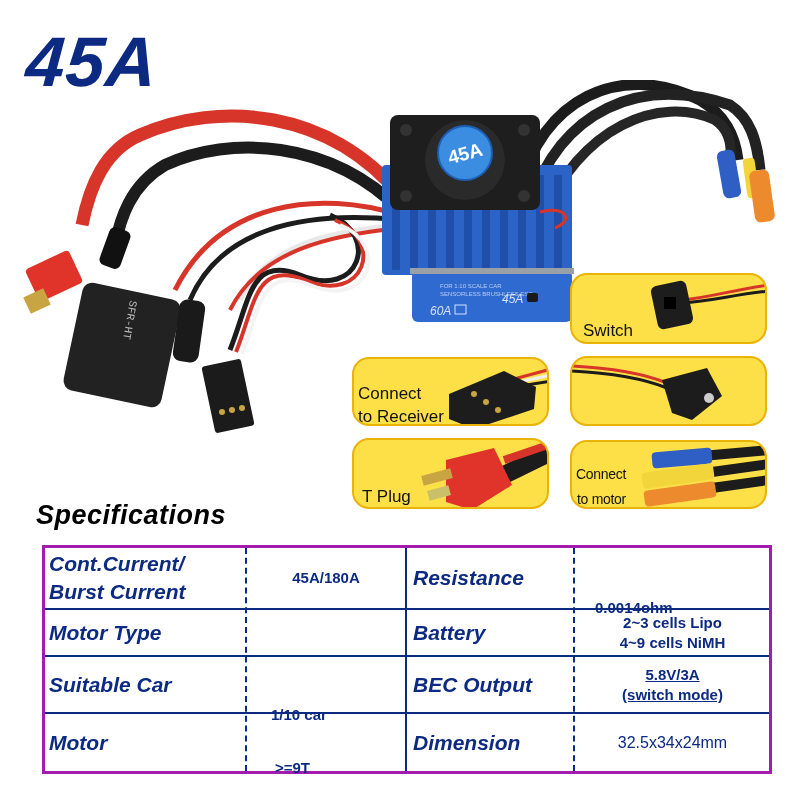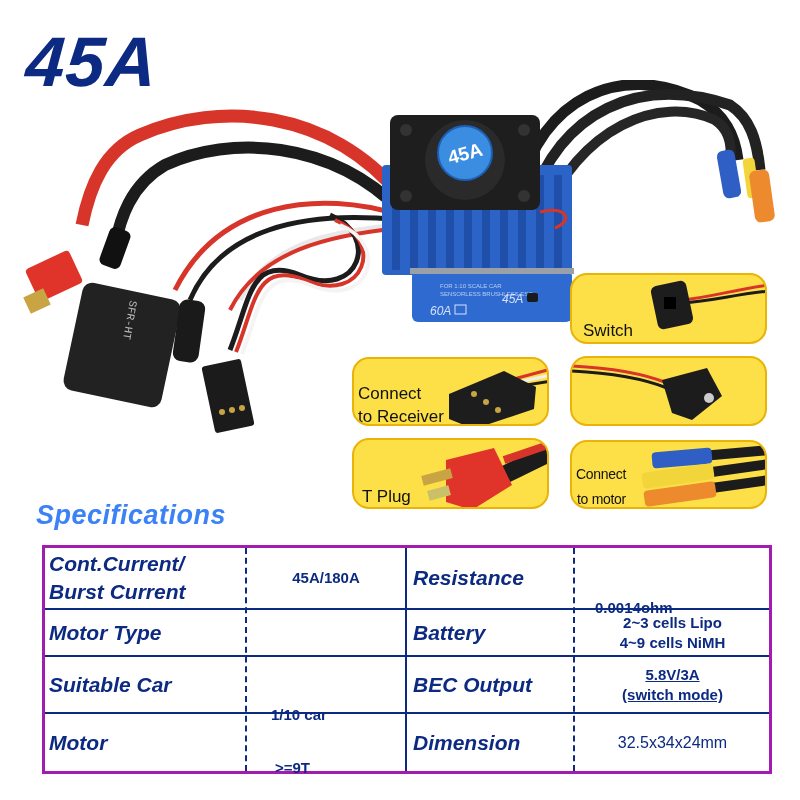--- a/index.html
+++ b/index.html
@@ -22,21 +22,21 @@
     position: absolute; border: 2px solid #eab308; border-radius: 17px; background: #fde047; overflow: hidden;
   }
   .callout .lbl {
     position: absolute; font-family: "Liberation Sans", sans-serif; color: #111; font-size: 17px; line-height: 21px;
   }
   .callout svg { position: absolute; left: 0; top: 0; }
 
   .spec-heading {
     position: absolute; left: 36px; top: 500px;
     font-family: "Liberation Sans", sans-serif; font-weight: bold; font-style: italic;
-    font-size: 27px; color: #3b82f6; letter-spacing: 0.5px;
+    font-size: 27px; color: #000000; letter-spacing: 0.5px;
   }
 
   .spec-table {
     position: absolute; left: 42px; top: 545px; width: 730px; height: 229px;
     border: 3px solid #a21caf;
   }
   .hline { position: absolute; left: 0; width: 100%; height: 2px; background: #0c2a82; }
   .vline-solid { position: absolute; top: 0; height: 100%; width: 2px; background: #0c2a82; }
   .vline-dash { position: absolute; top: 0; height: 100%; width: 0; border-left: 2px dashed #0c2a82; }
 

